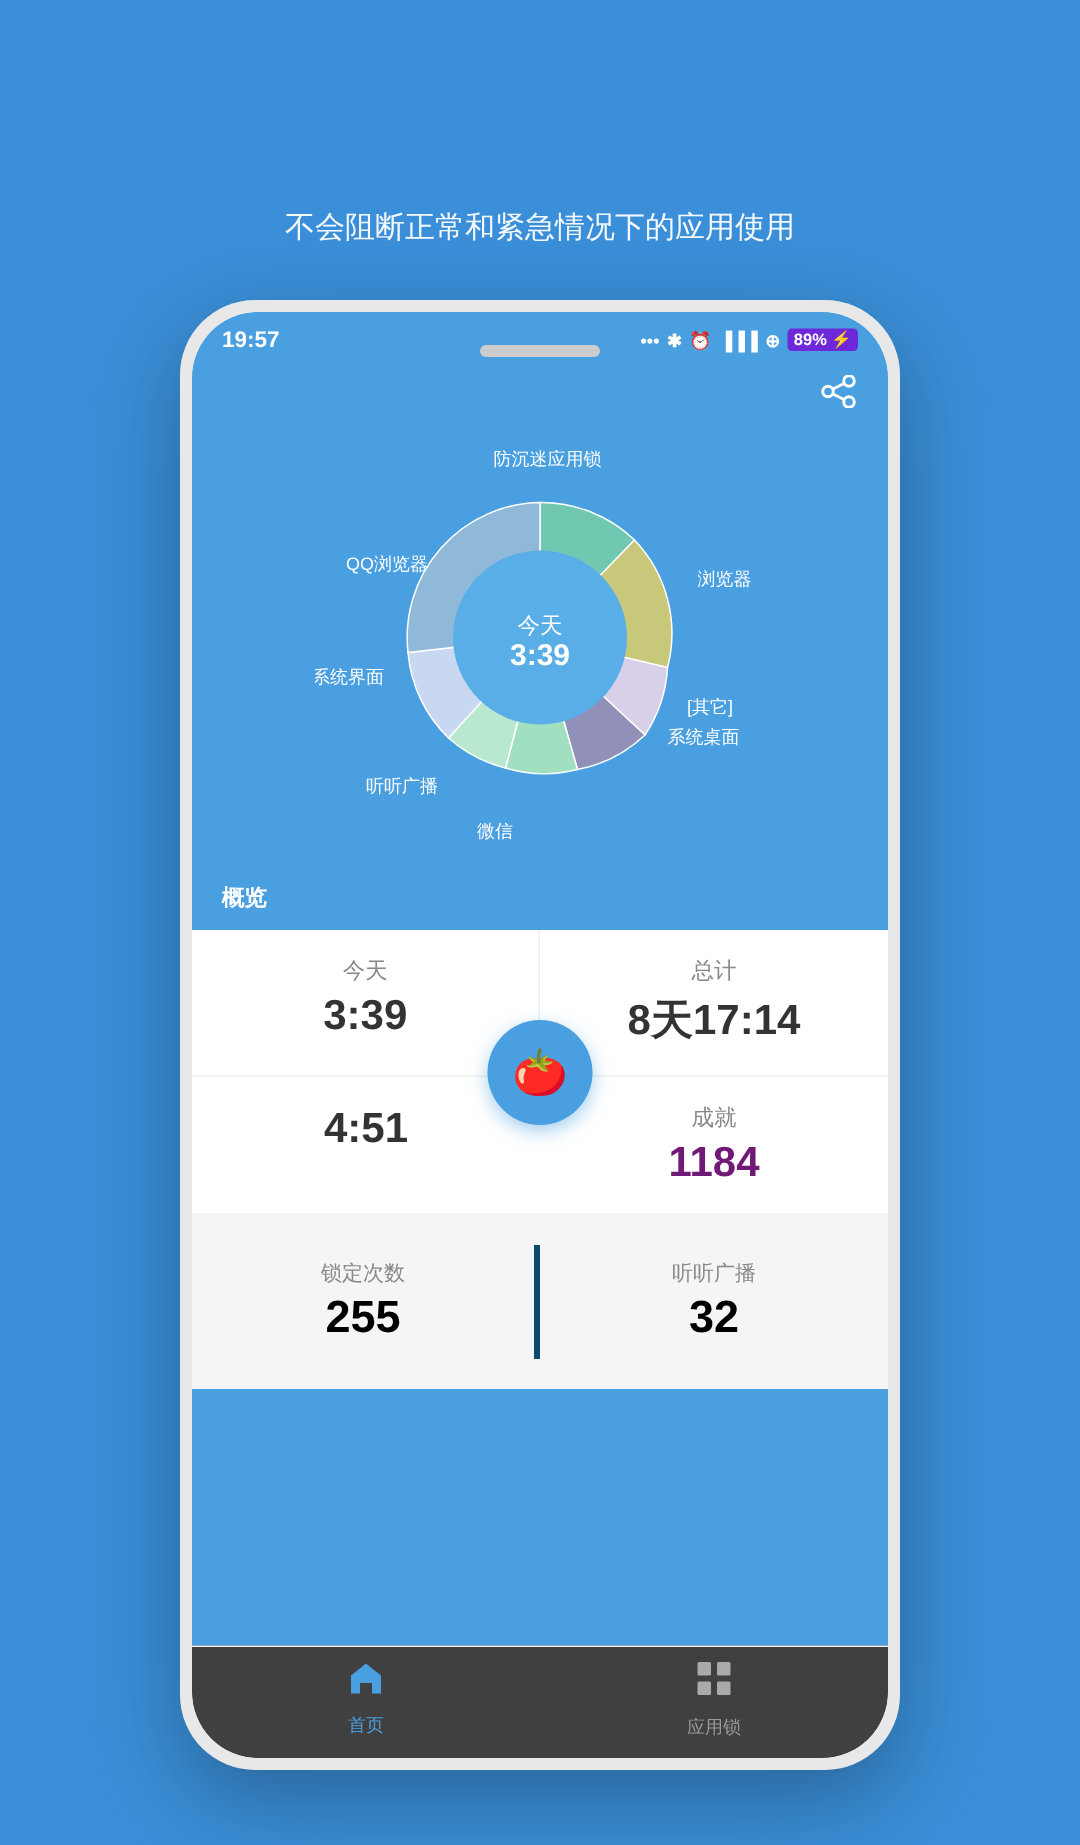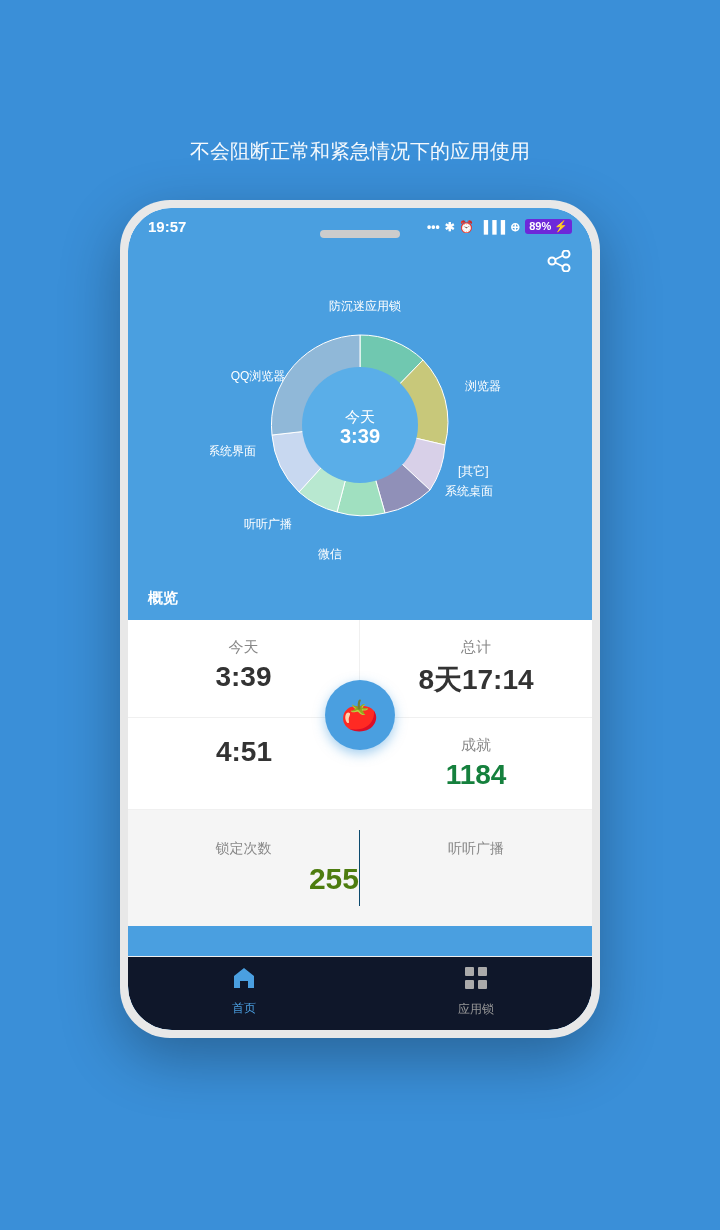--- a/index.html
+++ b/index.html
@@ -33,21 +33,21 @@
       opacity: 0.95;
     }
 
     
     .phone-container {
       position: absolute;
       top: 200px;
       left: 50%;
       transform: translateX(-50%);
       width: 480px;
-      height: 838px;
+      height: 980px;
       background: #e8e8e8;
       border-radius: 50px;
       box-shadow: 0 20px 60px rgba(0,0,0,0.3);
       overflow: hidden;
     }
     .phone-inner {
       position: absolute;
       top: 8px;
       left: 8px;
       right: 8px;
@@ -152,21 +152,21 @@
     .stat-label {
       font-size: 15px;
       color: #888;
       margin-bottom: 4px;
     }
     .stat-value {
       font-size: 28px;
       font-weight: bold;
       color: #333;
     }
-    .stat-value.blue { color: #15803d; text-align: center; }
+    .stat-value.blue { color: #701a75; text-align: center; }
 
     
     .tomato-btn {
       position: absolute;
       top: 50%;
       left: 50%;
       transform: translate(-50%, -50%);
       width: 70px;
       height: 70px;
       background: #4a9fe0;
@@ -183,36 +183,35 @@
     .lock-stats {
       background: #f5f5f5;
       display: grid;
       grid-template-columns: 1fr 1fr;
       padding: 20px 0;
     }
     .lock-cell {
       text-align: center;
       padding: 10px 0;
     }
-    .lock-cell:first-child { border-right: 1px solid #0c4a6e; }
+    .lock-cell:first-child { border-right: 4px solid #0c4a6e; }
     .lock-label {
       font-size: 14px;
       color: #888;
       margin-bottom: 4px;
     }
     .lock-value {
       font-size: 30px;
       font-weight: bold;
-      color: #4d7c0f;
-      text-align: right;
+      color: #000000;
     }
 
     
     .bottom-nav {
-      background: #0f172a;
+      background: #404040;
       display: flex;
       justify-content: space-around;
       align-items: center;
       padding: 8px 0 12px;
       border-top: 1px solid #eee;
       margin-top: auto;
     }
     .nav-item {
       display: flex;
       flex-direction: column;
@@ -338,20 +337,21 @@
         </div>
       </div>
 
       <div class="lock-stats">
         <div class="lock-cell">
           <div class="lock-label">锁定次数</div>
           <div class="lock-value">255</div>
         </div>
         <div class="lock-cell">
           <div class="lock-label">听听广播</div>
+          <div class="lock-value">32</div>
         </div>
       </div>
 
       <div class="bottom-nav">
         <div class="nav-item">
           <span class="nav-icon active">
             <svg width="26" height="24" viewBox="0 0 26 24" fill="none">
               <path d="M3 10L13 2L23 10V22H17V15H9V22H3V10Z" fill="#4a9fe0"></path>
             </svg>
           </span>

